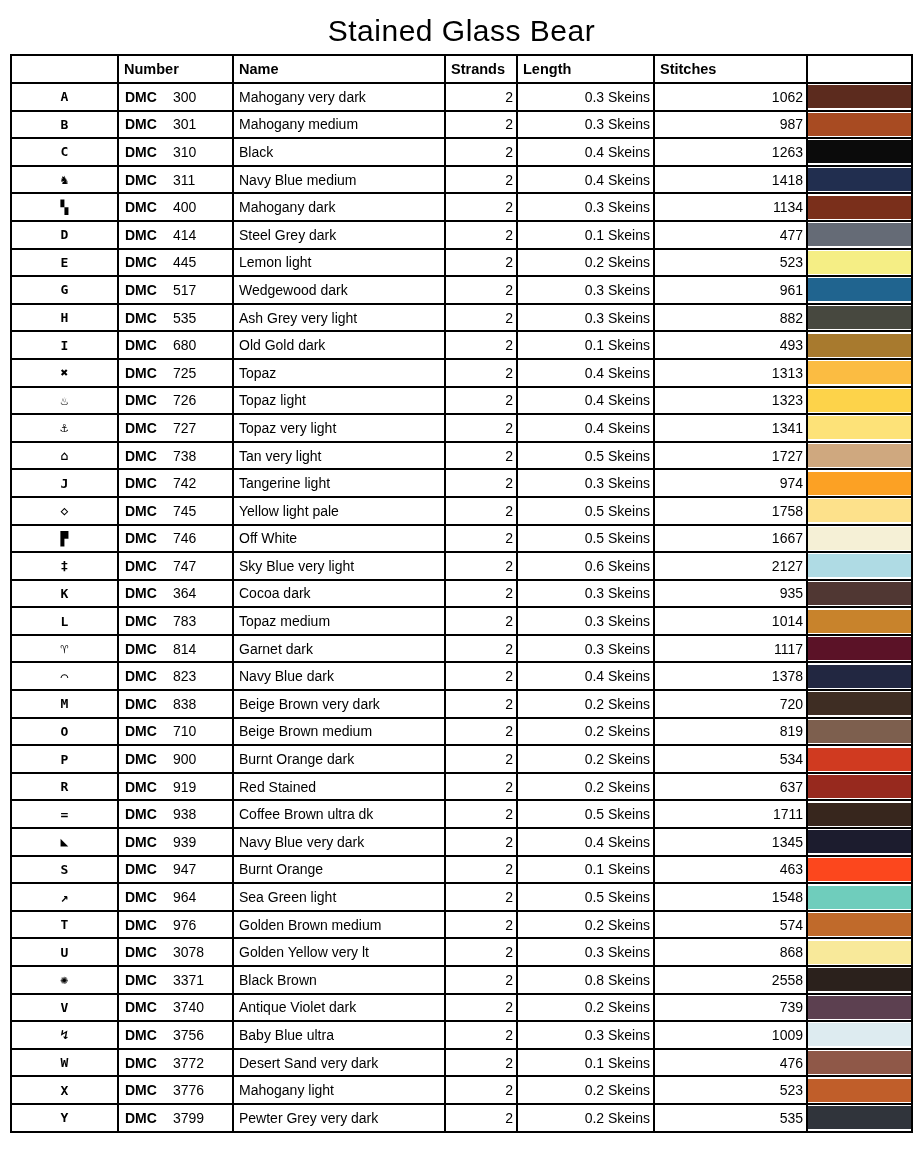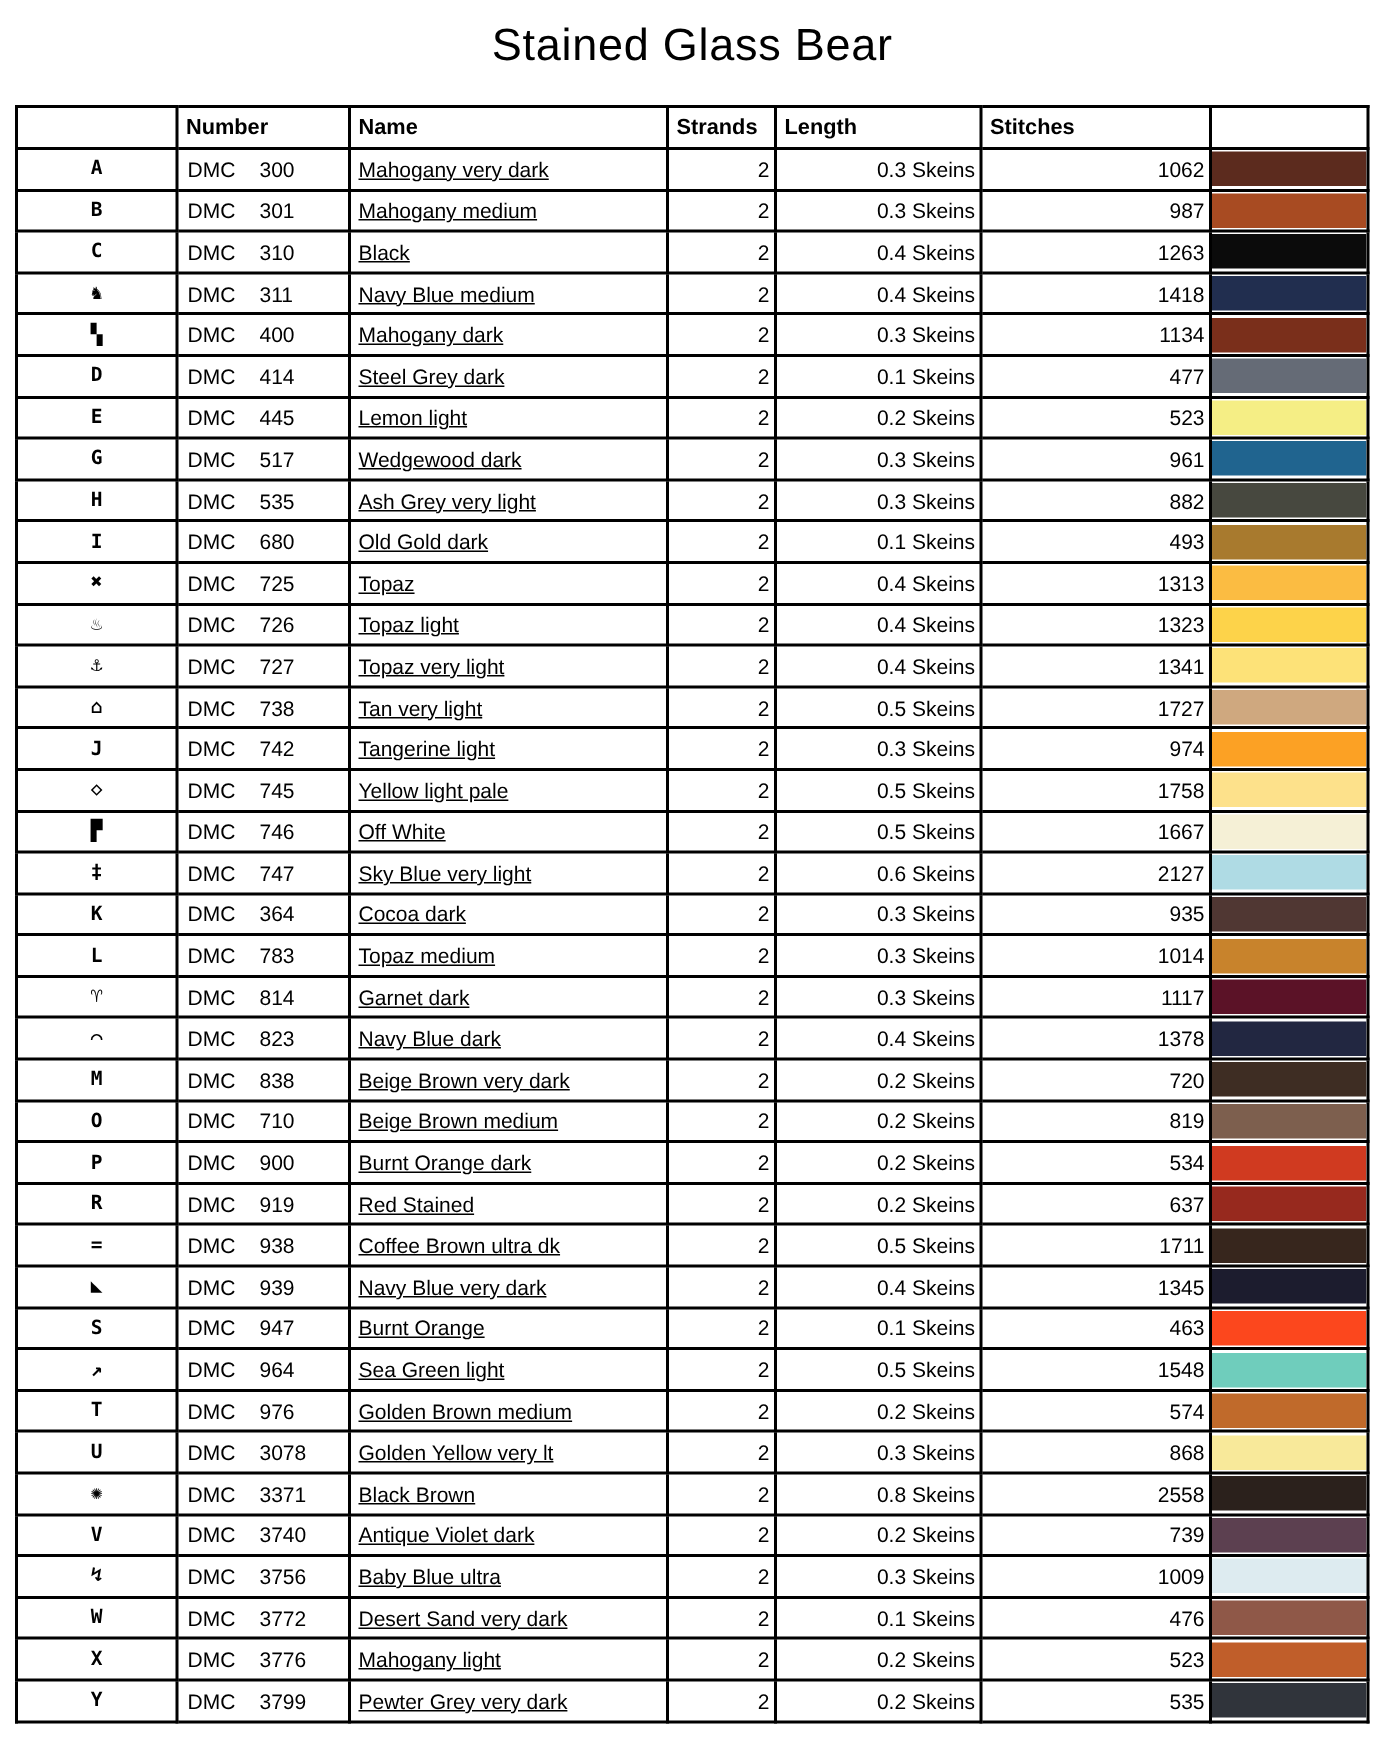--- a/index.html
+++ b/index.html
@@ -1,25 +1,25 @@
 <!DOCTYPE html>
 <html><head>
 <meta charset="utf-8">
 <style>
   html,body{margin:0;padding:0;background:#fff;}
   body{width:923px;height:1166px;font-family:"Liberation Sans",sans-serif;color:#000;position:relative;}
   .title{margin:14px 0 0 0;text-align:center;font-size:30px;font-weight:400;letter-spacing:0.5px;}
-  table{border-collapse:collapse;table-layout:fixed;margin:22px 0 0 10px;width:901px;padding-left:36px;}
+  table{border-collapse:collapse;table-layout:fixed;margin:6px 0 0 10px;width:901px;padding-left:36px;}
   th,td{border:2px solid #000;overflow:hidden;white-space:nowrap;}
   thead th{height:26px;font-size:14.5px;font-weight:bold;text-align:left;padding:0 0 0 5px;}
   tbody td{height:25.6px;padding:0;font-size:14px;}
   td.symbol{text-align:center;font-family:"DejaVu Sans Mono","DejaVu Sans",monospace;font-weight:bold;font-size:13px;}
   td.number{padding-left:6px;}
-  td.number .brand{display:inline-block;width:48px;}
-  td.name{padding-left:5px;text-decoration:underline;}
+  td.number .brand{display:inline-block;width:48px;font-weight:bold;}
+  td.name{padding-left:5px;}
   td.strands,td.length,td.stitches{text-align:right;padding-right:3px;}
   td.swatch{background:#fff;}
   td.swatch .chip{display:block;width:100%;height:23px;}
 </style>
 </head>
 <body>
 
 <h1 class="title">Stained Glass Bear</h1>
 
 <table>

